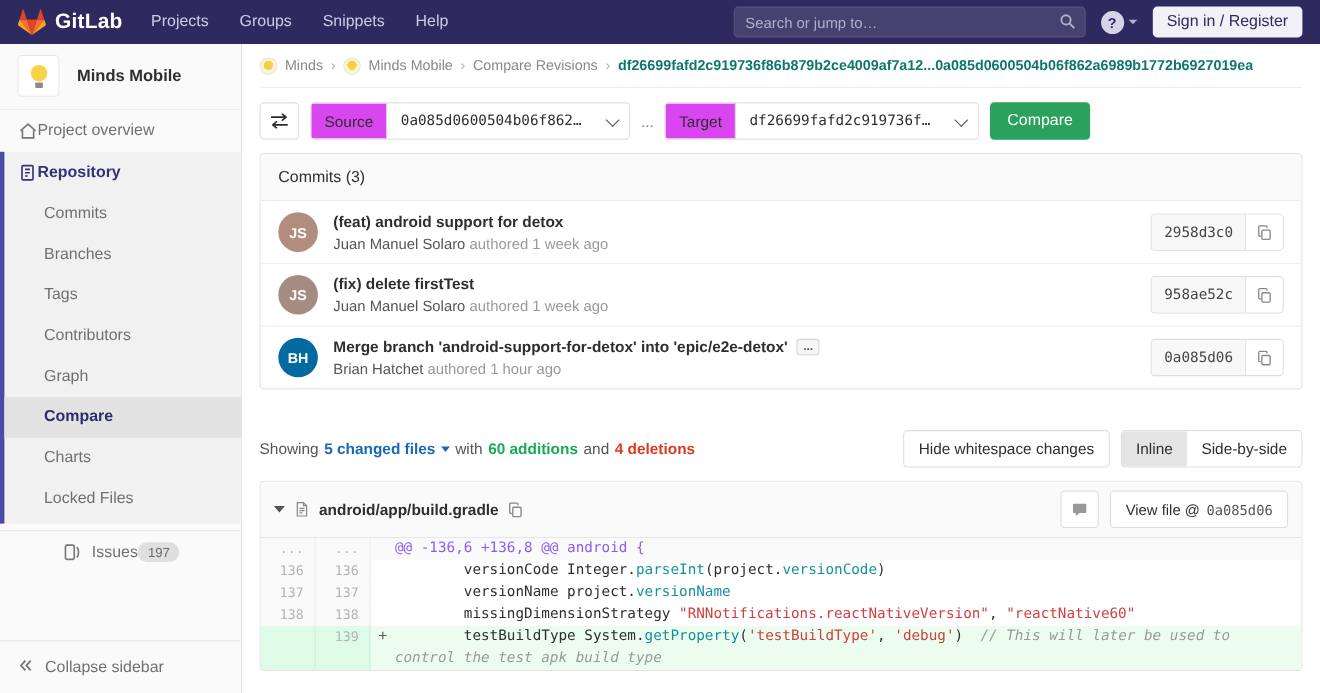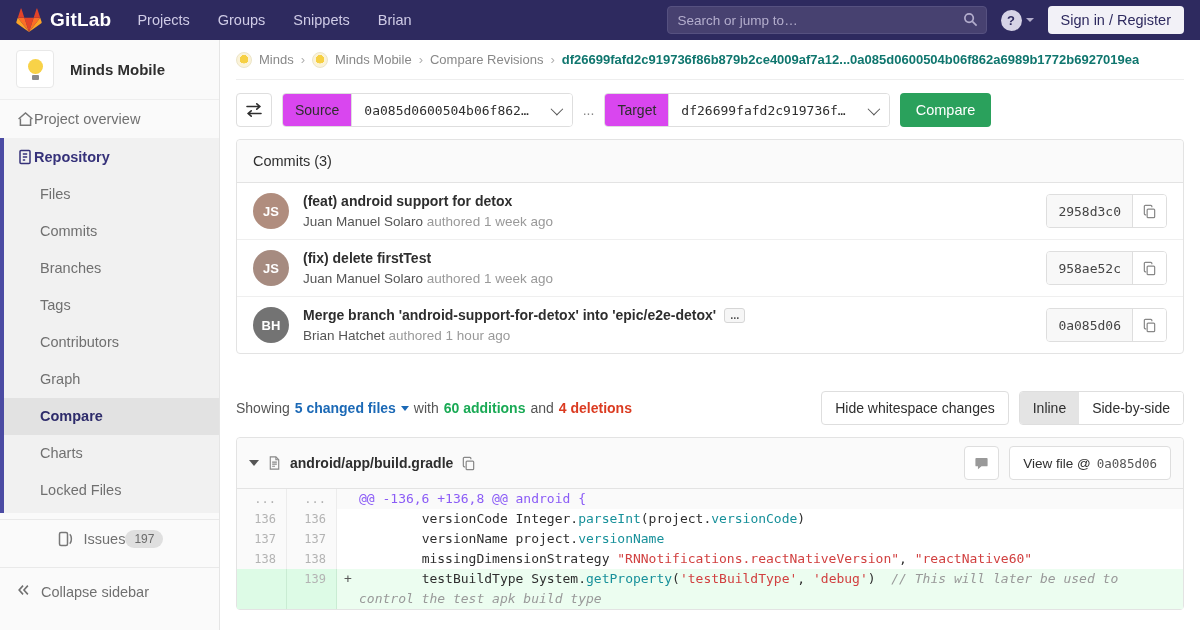--- a/index.html
+++ b/index.html
@@ -50,21 +50,21 @@
   .repo-section { background:#f1f1f1; border-left:4px solid #4b4ba3; padding-bottom:4px; }
   .repo-section .side-item { padding-left:12px; }
   .repo-head { color:#36327a; font-weight:bold; }
   .sub-item { display:block; height:37px; line-height:37px; padding-left:36px; color:#707070;
     font-size:14.5px; }
   .sub-item.active { background:#e2e2e2; color:#2e2c6b; font-weight:bold; }
   .issues-row { border-top:1px solid #e9e9e9; margin-top:6px; padding-top:5px; padding-bottom:5px;
     display:flex; align-items:center; justify-content:center; }
   .issues-left { display:flex; align-items:center; gap:10px; }
   .badge { background:#dfdfdf; color:#6b6b6b; font-size:12px; border-radius:9px; padding:2px 9px; }
-  .collapse-row { position:absolute; bottom:15px; left:0; width:100%; border-top:1px solid #e9e9e9;
+  .collapse-row { position:absolute; bottom:0; left:0; width:100%; border-top:1px solid #e9e9e9;
     height:48px; display:flex; align-items:center; gap:10px; padding:0 16px; color:#707070;
     font-size:14.5px; background:#fafafa; cursor:pointer; }
 
   
   .main { flex:1; padding:0 16px; min-width:0; }
   .breadcrumb { height:40px; display:flex; align-items:center; gap:7px; font-size:13px; color:#888;
     border-bottom:1px solid #eee; white-space:nowrap; }
   .crumb-av { width:16px; height:16px; border-radius:50%; border:1px solid #ece5c8; flex:none;
     background:radial-gradient(circle at 50% 45%, #f6d044 0 40%, #fbf3d8 41%); }
   .crumb-sep { color:#b0b0b0; }
@@ -164,21 +164,21 @@
         <path fill="#fc6d26" d="M18 33.7l6.8-20.9h9.6z"></path>
         <path fill="#fca326" d="M34.4 12.8l2.1 6.4c.2.6 0 1.3-.5 1.7L18 33.7z"></path>
         <path fill="#e24329" d="M34.4 12.8h-9.6L28.9.1c.2-.7 1.1-.7 1.3 0z"></path>
       </svg>
       <span class="logo-text">GitLab</span>
     </a>
     <nav class="nav-menu">
       <a>Projects</a>
       <a>Groups</a>
       <a>Snippets</a>
-      <a>Brian</a>
+      <a>Help</a>
     </nav>
   </div>
   <div class="nav-right">
     <div class="search-box">
       <input placeholder="Search or jump to…" style="">
       <svg width="15" height="15" viewBox="0 0 16 16" fill="none" stroke="#b4aecd" stroke-width="1.8">
         <circle cx="6.5" cy="6.5" r="4.5"></circle>
           <path d="M10 10l4.5 4.5"></path>
       </svg>
     </div>
@@ -213,21 +213,20 @@
     <div class="repo-section">
       <a class="side-item repo-head">
         <span class="sicon">
           <svg width="16" height="16" viewBox="0 0 16 16" fill="none" stroke="#36327a" stroke-width="1.5">
             <rect x="3" y="1.5" width="10" height="13" rx="1"></rect>
               <path d="M5.8 5h4.4M5.8 8h4.4M5.8 11h2.4"></path>
           </svg>
         </span>
         <span>Repository</span>
       </a>
-      <a class="sub-item">Files</a>
       <a class="sub-item">Commits</a>
       <a class="sub-item">Branches</a>
       <a class="sub-item">Tags</a>
       <a class="sub-item">Contributors</a>
       <a class="sub-item">Graph</a>
       <a class="sub-item active">Compare</a>
       <a class="sub-item">Charts</a>
       <a class="sub-item">Locked Files</a>
     </div>
 
@@ -329,21 +328,21 @@
           <span class="sha-copy">
             <svg width="15" height="15" viewBox="0 0 16 16" fill="none" stroke="#888" stroke-width="1.3">
               <rect x="5.5" y="5.5" width="8" height="9" rx="1"></rect>
               <path d="M10.5 3.5v-1a1 1 0 0 0-1-1h-6a1 1 0 0 0-1 1v8a1 1 0 0 0 1 1h1"></path>
             </svg>
           </span>
         </div>
       </div>
 
       <div class="commit-row">
-        <span class="c-avatar" style="background:#737373;">BH</span>
+        <span class="c-avatar" style="background:#0369a1;">BH</span>
         <div class="c-text">
           <div class="c-title-line">
             <a class="c-title">Merge branch 'android-support-for-detox' into 'epic/e2e-detox'</a>
             <button class="c-expander">...</button>
           </div>
           <div class="c-meta"><a class="c-author">Brian Hatchet</a> <span>authored 1 hour ago</span></div>
         </div>
         <div class="sha-group">
           <span class="sha-val">0a085d06</span>
           <span class="sha-copy">

